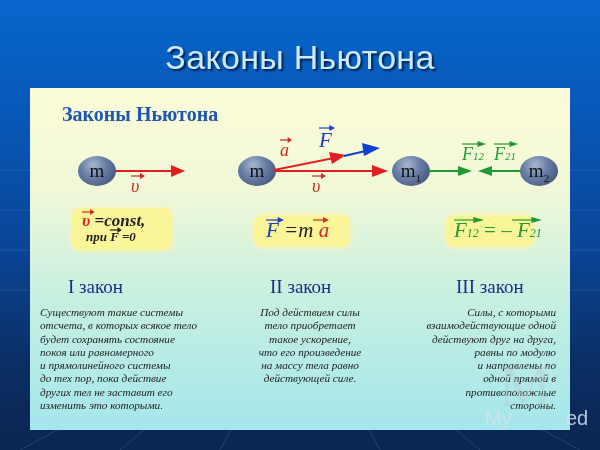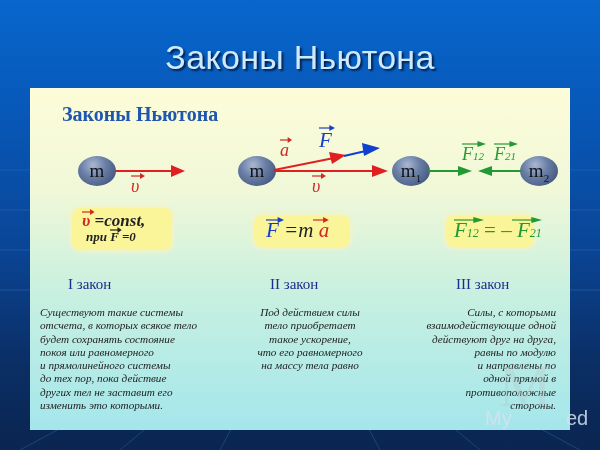--- a/index.html
+++ b/index.html
@@ -14,21 +14,21 @@
   .panel-title{position:absolute;left:32px;top:15px;font-family:"Liberation Serif",serif;
     font-weight:bold;font-size:20px;color:#1f56b0;}
   .ball{position:absolute;width:38px;height:30px;border-radius:50%;
     background:radial-gradient(circle at 40% 30%,#a9b8d2 0%,#6a7fa6 40%,#34466e 100%);
     font-family:"Liberation Serif",serif;font-size:19px;color:#111;text-align:center;line-height:30px;}
   .ball sub{font-size:11px;}
   .vec{position:absolute;font-family:"Liberation Serif",serif;font-style:italic;}
   .vec .ar{position:absolute;left:0;top:-3px;width:100%;height:6px;}
   .formula{position:absolute;background:#fbf59a;border-radius:8px;
     box-shadow:0 0 4px 2px #f6f3c4;font-family:"Liberation Serif",serif;font-style:italic;}
-  .law-head{position:absolute;font-family:"Liberation Serif",serif;font-size:15px;color:#1e2a8c;}
+  .law-head{position:absolute;font-family:"Liberation Serif",serif;font-size:19px;color:#1e2a8c;}
   .law-text{position:absolute;font-family:"Liberation Serif",serif;font-style:italic;
     font-size:11.2px;line-height:13.3px;color:#222;}
   .law-text div{white-space:nowrap;}
   .wm{position:absolute;left:480px;top:355px;width:90px;height:62px;opacity:0.35;
     font-family:"Liberation Serif",serif;font-size:60px;color:#b9c8c8;line-height:62px;text-align:center;}
   .wm-text{position:absolute;left:485px;top:407px;font-size:20px;color:#d6e2ee;opacity:0.85;}
   .wm-text2{position:absolute;left:566px;top:407px;font-size:20px;color:#d6e2ee;opacity:0.85;text-align:center;}
 </style>
 </head>
 <body>
@@ -196,22 +196,23 @@
     <div>покоя или равномерного</div>
     <div>и прямолинейного системы</div>
     <div>до тех пор, пока действие</div>
     <div>других тел не заставит его</div>
     <div>изменить это которыми.</div>
   </div>
   <div class="law-text" style="left:200px;top:218px;width:160px;text-align:center;">
     <div>Под действием силы</div>
     <div>тело приобретает</div>
     <div>такое ускорение,</div>
-    <div>что его равномерного</div>
+    <div>что его произведение</div>
     <div>на массу тела равно</div>
+    <div>действующей силе.</div>
   </div>
   <div class="law-text" style="left:370px;top:218px;width:156px;text-align:right;">
     <div>Силы, с которыми</div>
     <div>взаимодействующие одной</div>
     <div>действуют друг на друга,</div>
     <div>равны по модулю</div>
     <div>и направлены по</div>
     <div>одной прямой в</div>
     <div>противоположные</div>
     <div>стороны.</div>

